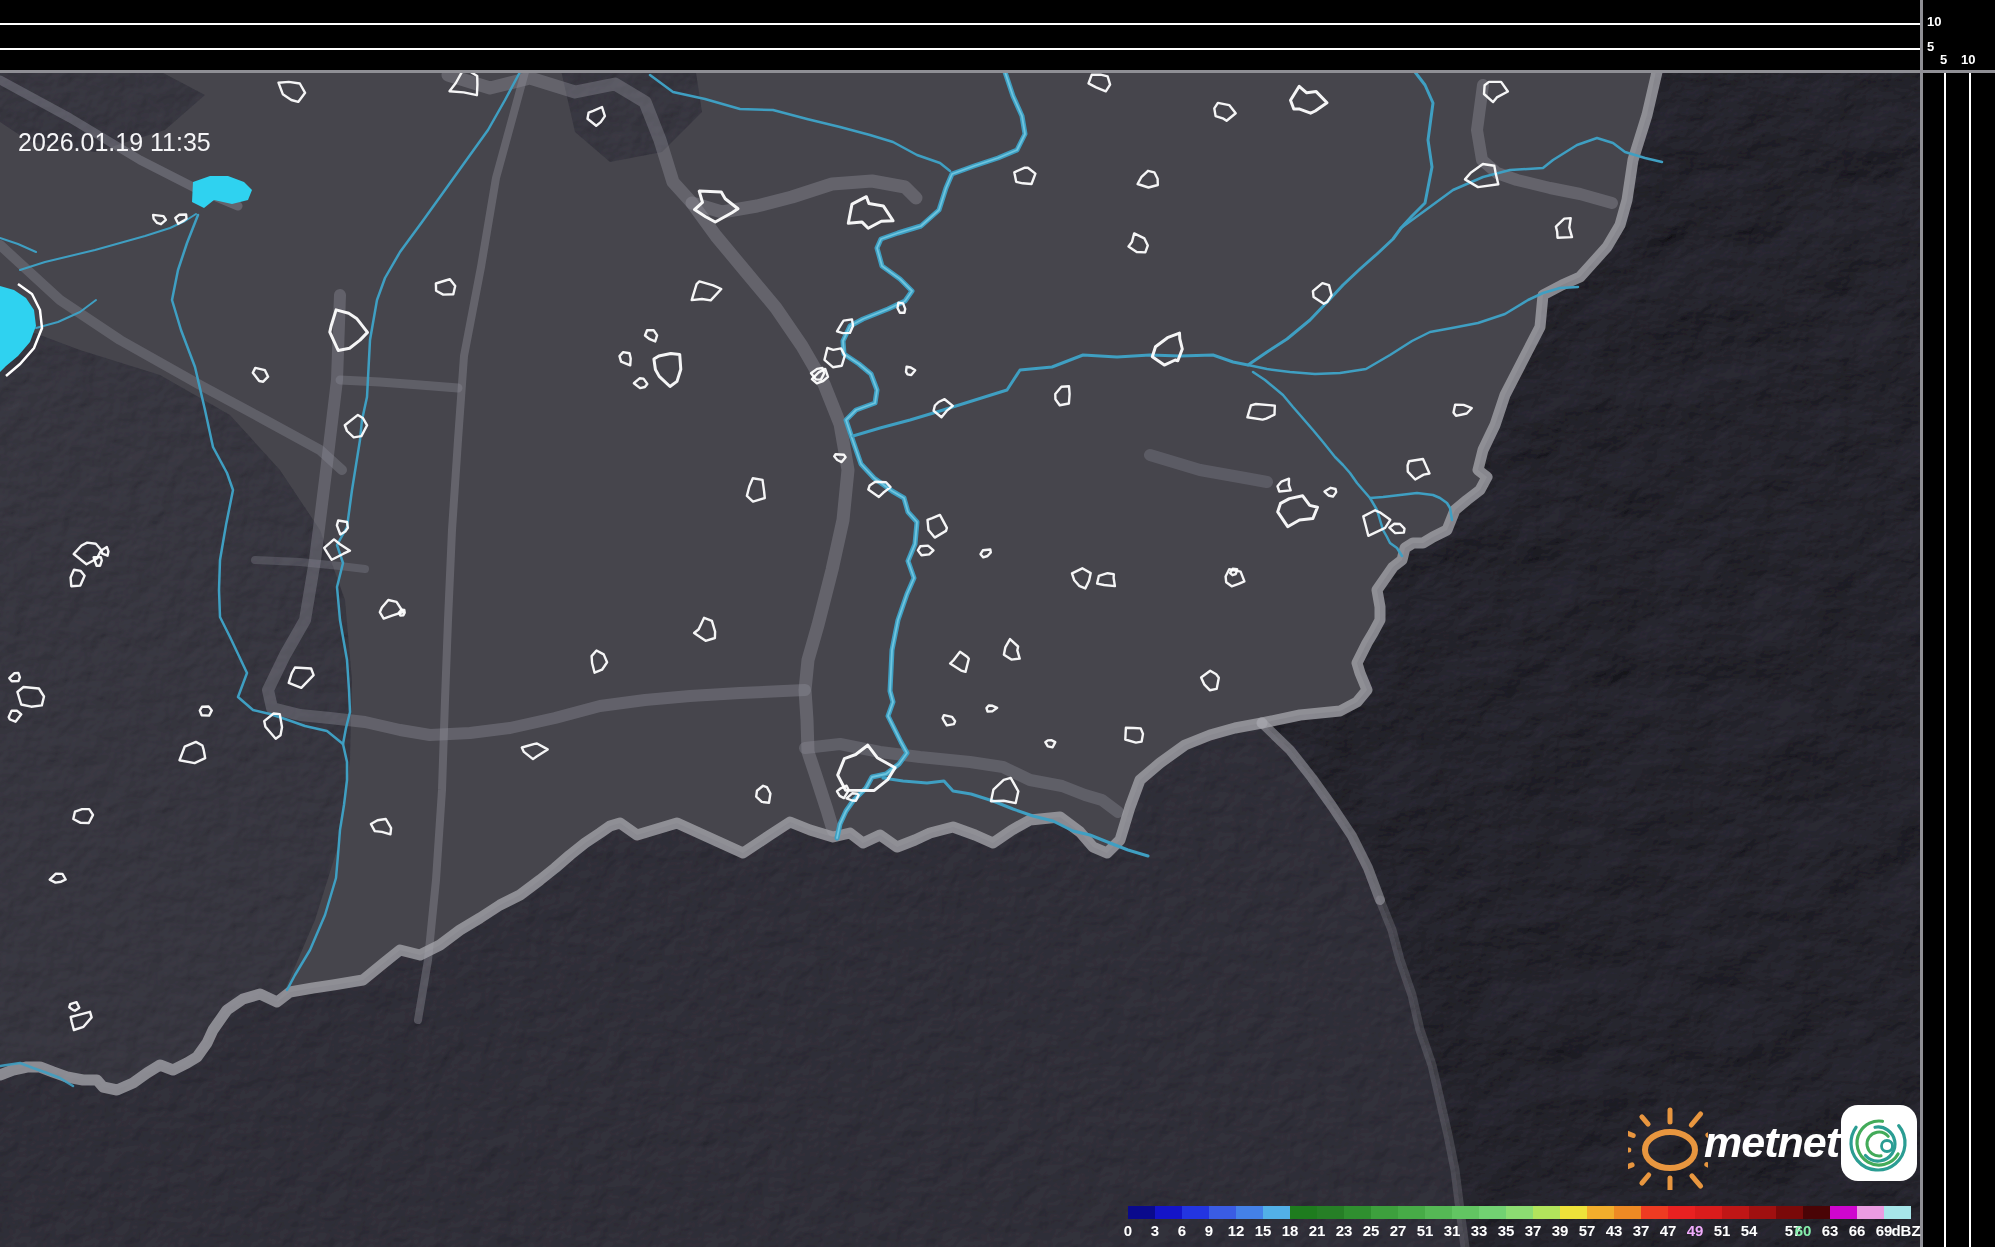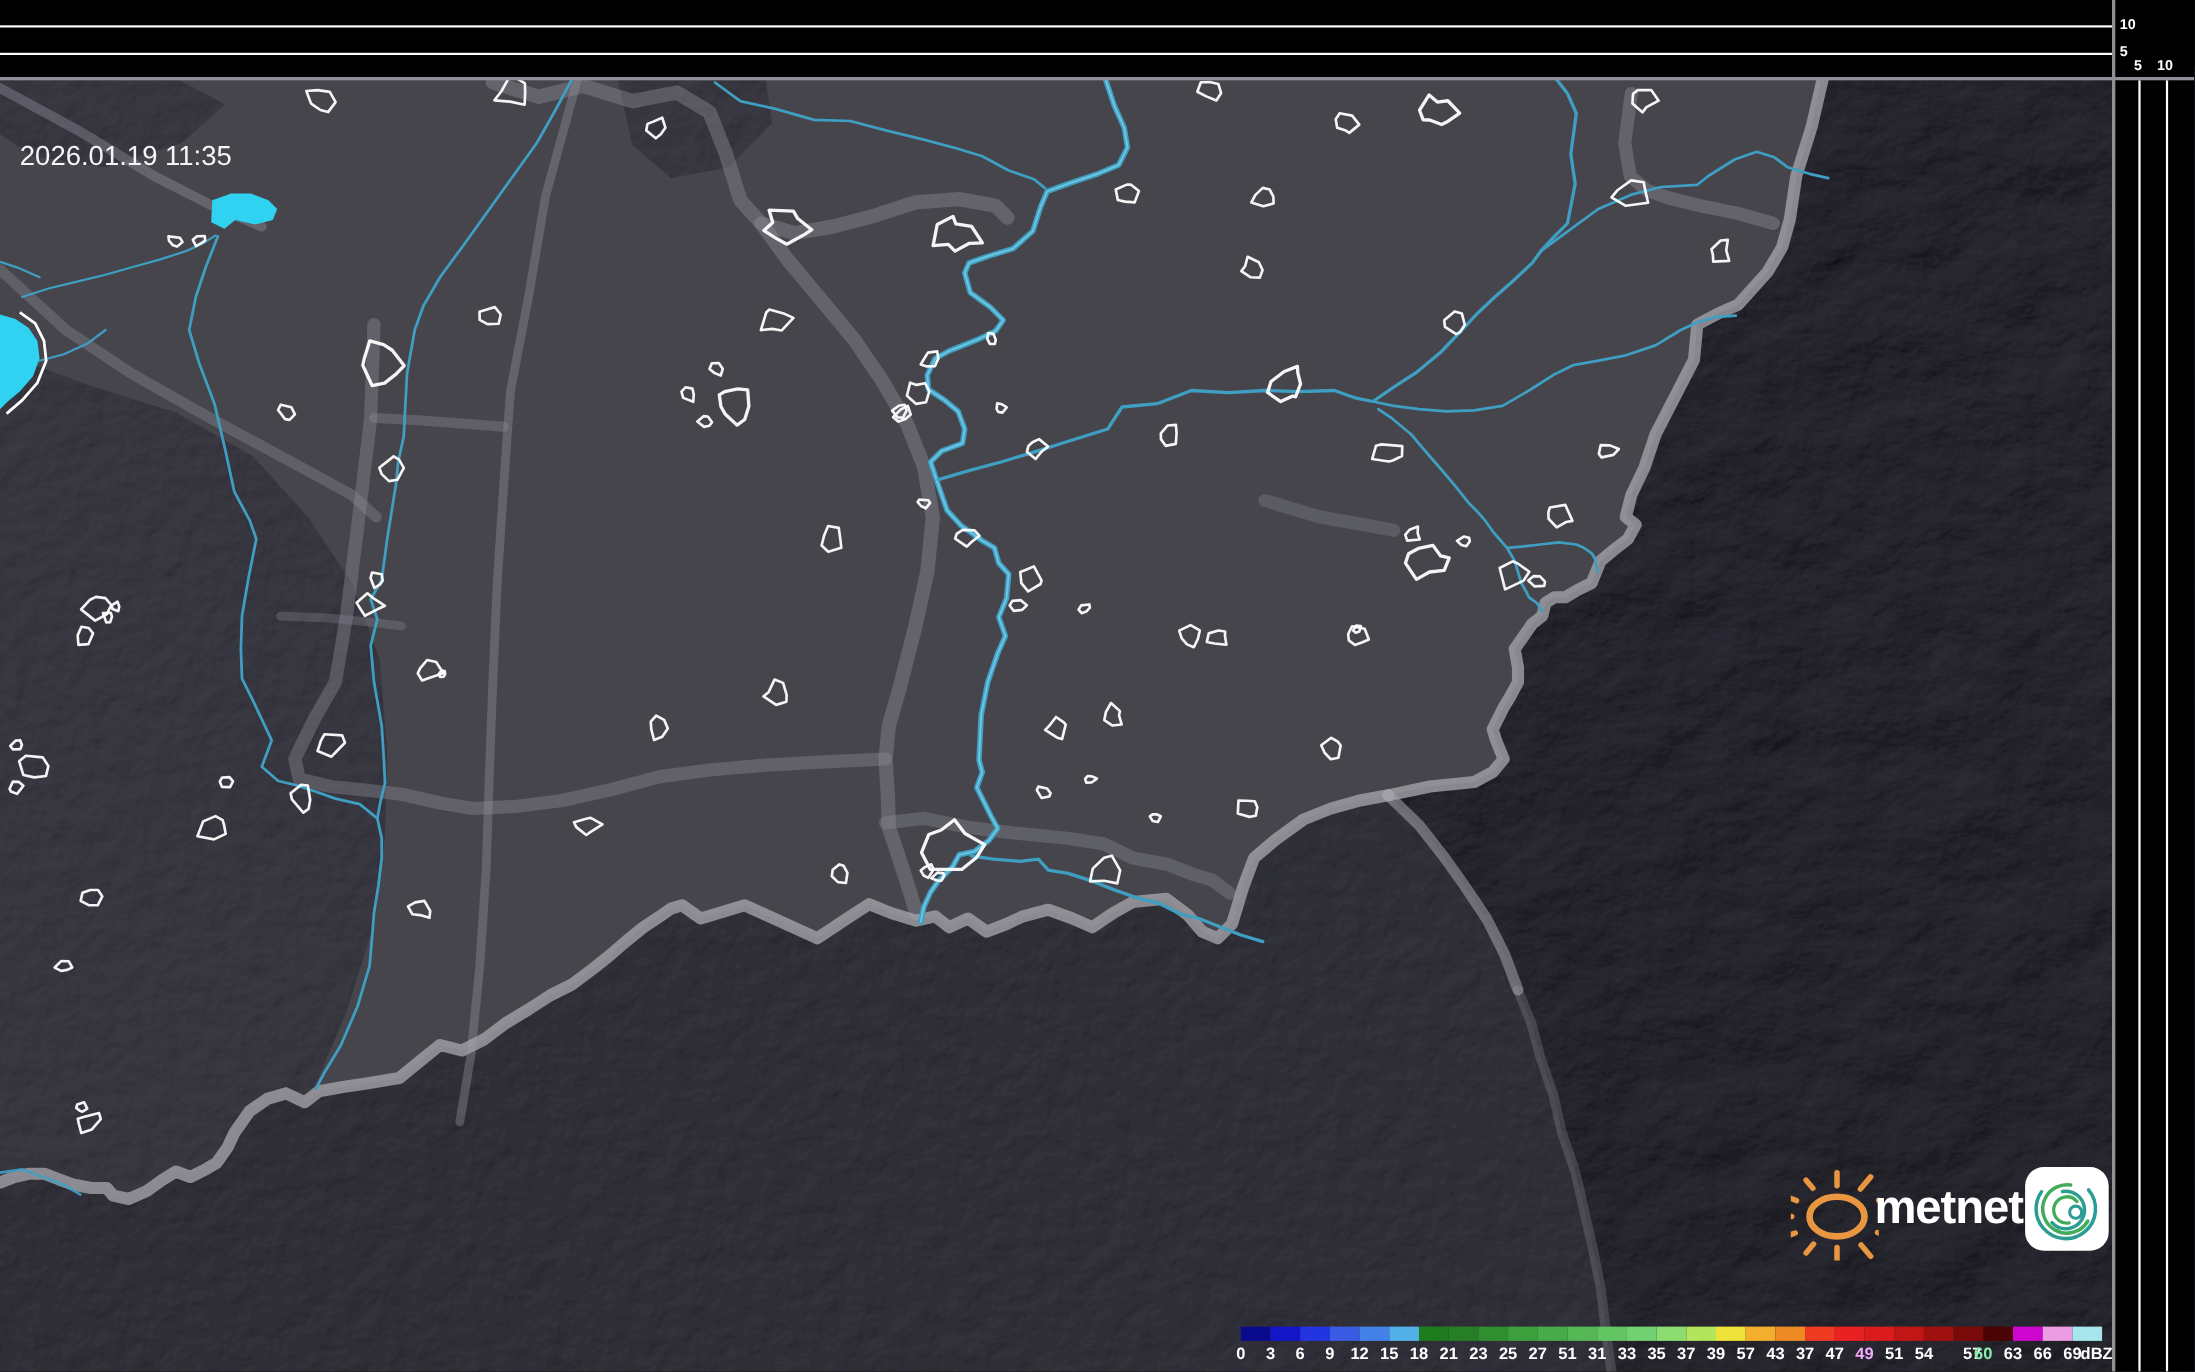--- a/index.html
+++ b/index.html
@@ -14,21 +14,21 @@
   #frame-v{position:absolute;left:1920px;top:0;width:3px;height:1247px;background:#8f8f95;}
   #frame-h{position:absolute;left:0;top:70px;width:1995px;height:3px;background:#8f8f95;}
   .rlabel{position:absolute;color:#fff;font-size:13px;font-weight:bold;line-height:14px;}
   #title{position:absolute;left:16px;top:88px;font-size:40px;color:#f5f5f7;letter-spacing:.5px;}
   #timestamp{position:absolute;left:18px;top:128px;font-size:25px;color:#f5f5f7;}
   #legend{position:absolute;left:1128px;top:1206px;}
   #legend-cells{display:flex;height:13px;}
   #legend-cells div{width:27px;height:13px;}
   .tick{position:absolute;top:16px;transform:translateX(-50%);color:#fff;font-size:15px;
         font-weight:bold;white-space:nowrap;}
-  #logo{position:absolute;left:1628px;top:1054px;width:300px;height:96px;}
+  #logo{position:absolute;left:1628px;top:1098px;width:300px;height:96px;font-style:italic;}
   #logo-text{position:absolute;left:76px;top:20px;font-size:43px;font-weight:600;color:#fff;
              letter-spacing:-1px;}
   #sun-svg{position:absolute;left:0;top:4px;}
   #appicon-svg{position:absolute;left:212px;top:6px;}
 </style>
 </head>
 <body>
 
 <div id="screen">
 

